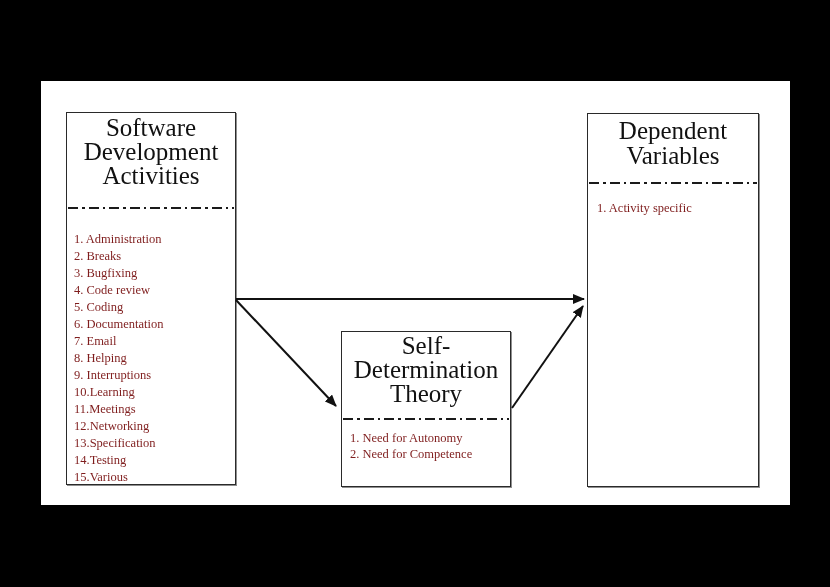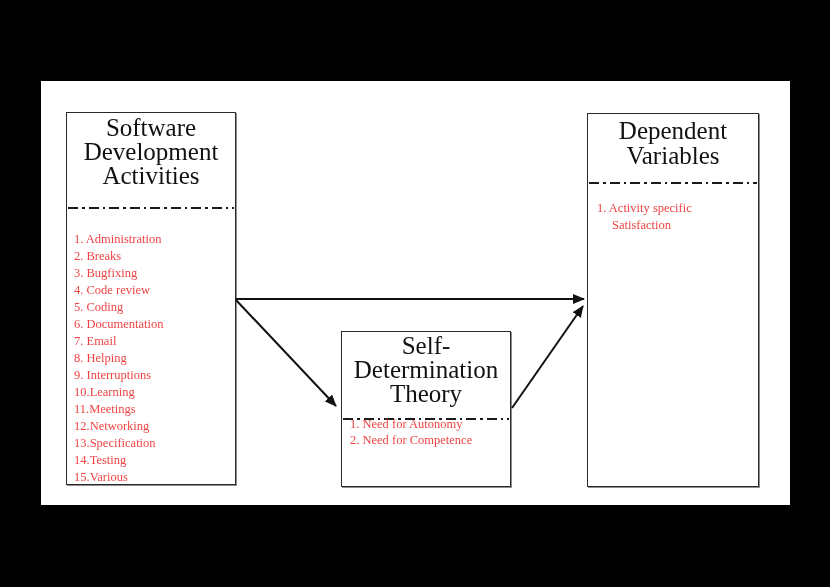--- a/index.html
+++ b/index.html
@@ -40,36 +40,36 @@
       to right,
       #1a1a1a 0px, #1a1a1a 10px,
       transparent 10px, transparent 14px,
       #1a1a1a 14px, #1a1a1a 16.5px,
       transparent 16.5px, transparent 20.5px
     );
   }
   .list{
     position:absolute;
     font-size:12.5px;
-    color:#ef4444;
+    color:#7f1d1d;
   }
   .list .list-item{white-space:nowrap;}
   .list .list-item.indent{padding-left:15px;}
 
   
   #box-activities{left:66px;top:112px;width:168px;height:371px;}
   #box-activities .box-title{top:3px;}
   #box-activities .divider{top:94px;}
   #box-activities .list{left:7px;top:118px;right:2px;line-height:17px;}
 
   
   #box-sdt{left:341px;top:331px;width:168px;height:154px;}
   #box-sdt .box-title{top:2px;}
   #box-sdt .divider{top:86px;}
-  #box-sdt .list{left:8px;top:85px;right:2px;line-height:15.5px;}
+  #box-sdt .list{left:8px;top:99px;right:2px;line-height:15.5px;}
 
   
   #box-dependent{left:587px;top:113px;width:170px;height:372px;}
   #box-dependent .box-title{top:4px;line-height:25px;}
   #box-dependent .divider{top:68px;}
   #box-dependent .list{left:9px;top:86px;right:2px;line-height:17px;}
 
   .arrow-layer{
     position:absolute;
     left:0;top:0;width:830px;height:587px;
@@ -117,21 +117,20 @@
         <div class="list-item">2. Need for Competence</div>
       </div>
   </div>
 
   <div class="box" id="box-dependent">
     <div class="box-title">Dependent
 Variables</div>
     <div class="divider"></div>
     <div class="list">
         <div class="list-item">1. Activity specific</div>
-        <div class="list-item indent">Satisfaction</div>
       </div>
   </div>
 
   <svg class="arrow-layer" viewBox="0 0 830 587" xmlns="http://www.w3.org/2000/svg">
     <defs>
       <marker id="arrowhead" viewBox="0 0 12 10" markerWidth="12" markerHeight="10" refX="11" refY="5" orient="auto" markerUnits="userSpaceOnUse">
         <path d="M0,0 L12,5 L0,10 Z" fill="#111111"></path>
       </marker>
     </defs>
     <line x1="236" y1="299" x2="584" y2="299" stroke="#111111" stroke-width="2" marker-end="url(#arrowhead)"></line>

